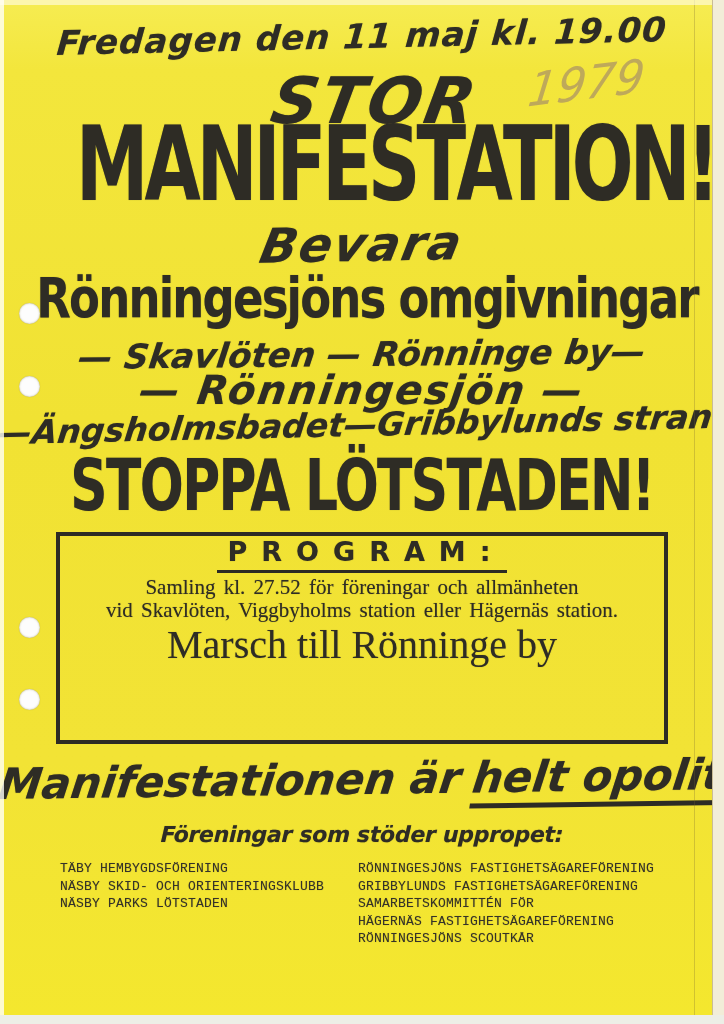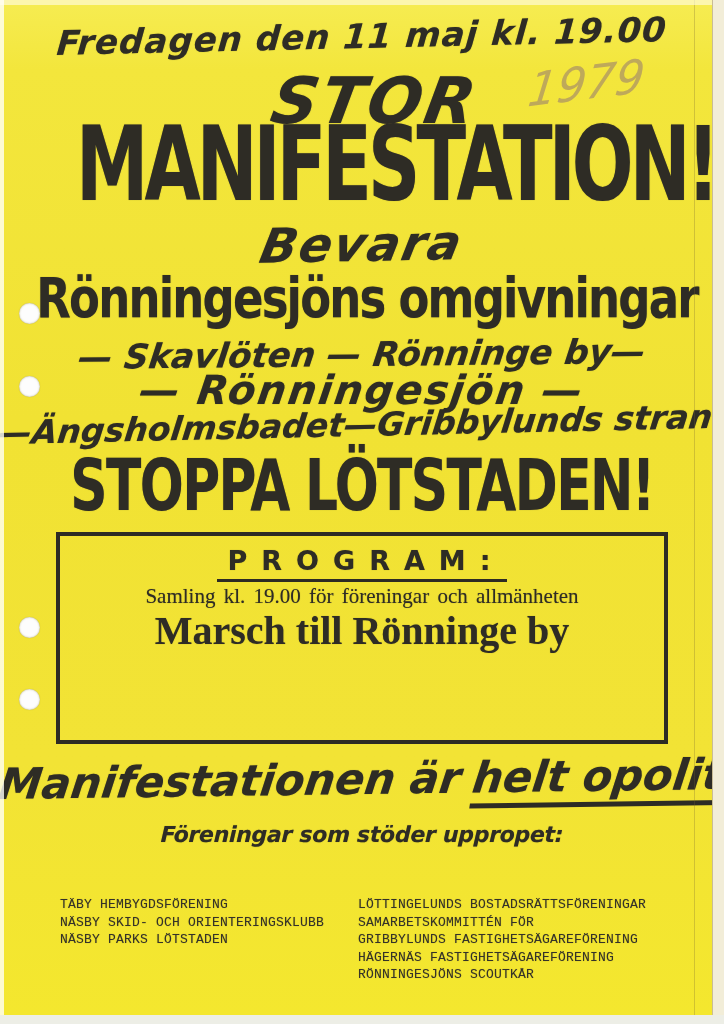--- a/index.html
+++ b/index.html
@@ -42,37 +42,37 @@
                    transform:scale(.9,1.1); transform-origin:50% 0; }
   .places { font-size:34px; }
   .p1 { top:334px; transform:skewX(-8deg) rotate(-.6deg); }
   .p2 { top:367px; font-size:40px; letter-spacing:2px; transform:skewX(-8deg); }
   .p3 { top:405px; font-size:33px; transform:skewX(-8deg) rotate(-1.3deg); }
   .slogan { top:444px; font-size:64px; font-weight:bold; letter-spacing:-2px;
             transform:scale(.81,1.12); transform-origin:50% 0; }
 
   .program-box { position:absolute; left:56px; top:532px; width:612px; height:212px;
                  border:4px solid #2d2b24; display:flex; flex-direction:column; align-items:center;
-                 padding-top:9px; }
+                 padding-top:0; }
   .program-heading { font-size:27px; font-weight:bold; letter-spacing:14px; margin-bottom:9px; }
   .program-heading span { border-bottom:3px solid #2d2b24; padding:0 2px 3px 10px; }
   .program-line { font-family:"Liberation Serif", serif; font-size:21px; line-height:23px;
                   word-spacing:3px; white-space:nowrap; }
-  .program-march { font-family:"Liberation Serif", serif; font-weight:bold; font-size:40px;
+  .program-march { font-family:"Liberation Serif", serif; font-weight:normal; font-size:40px;
                    line-height:45px; white-space:nowrap; }
   .program-acts { font-family:"Liberation Serif", serif; font-weight:bold; font-size:37px;
                   line-height:43px; white-space:nowrap; }
 
   .apolitical { top:754px; font-size:43px; transform:skewX(-8deg) rotate(-.8deg); }
   .apolitical .u { border-bottom:5px solid #2e2c25; padding-bottom:1px; margin-left:12px; }
 
   .supporters-heading { top:822px; font-size:22px; font-weight:bold; letter-spacing:-.3px;
                         transform:skewX(-2deg); }
   .supporters { position:absolute; left:60px; top:860px; width:624px; display:flex; }
-  .supporters ul { list-style:none;margin-top:36px; }
+  .supporters ul { list-style:none; }
   .supporters li { font-family:"Liberation Mono", monospace; font-size:13px; line-height:17.5px;
                    letter-spacing:.2px; white-space:nowrap; color:#343229;
                    text-shadow:0 0 1px rgba(46,44,37,.35); }
   .col-left { width:298px; }
   .col-right { width:326px; }
 </style>
 </head>
 <body>
 
 <div class="scan">
@@ -92,40 +92,41 @@
   <div class="line hand ink places p1">— Skavlöten — Rönninge by—</div>
   <div class="line hand ink places p2">— Rönningesjön —</div>
   <div class="line hand ink places p3">—Ängsholmsbadet—Gribbylunds strand—</div>
 
   <div class="line ink slogan">STOPPA LÖTSTADEN!</div>
 
   <div class="program-box">
     <div class="program-heading ink">
       <span>PROGRAM:</span>
     </div>
-    <div class="program-line ink">Samling kl. 19.00 för föreningar och allmänheten</div>
+    <div class="program-line ink">Samling kl. 27.52 för föreningar och allmänheten</div>
+    <div class="program-line ink">vid Skavlöten, Viggbyholms station eller Hägernäs station.</div>
     <div class="program-march ink">Marsch till Rönninge by</div>
   </div>
 
   <div class="line hand ink apolitical">
     <span>Manifestationen är</span><span class="u">helt opolitisk!</span>
   </div>
 
   <div class="line hand ink supporters-heading">Föreningar som stöder uppropet:</div>
 
   <div class="supporters">
     <ul class="col-left">
       <li>TÄBY HEMBYGDSFÖRENING</li>
       <li>NÄSBY SKID- OCH ORIENTERINGSKLUBB</li>
       <li>NÄSBY PARKS LÖTSTADEN</li>
     </ul>
     <ul class="col-right">
-      <li>LÖTTINGELUNDS BOSTADSRÄTTSFÖRENINGAR</li>
+      <li>RÖNNINGESJÖNS FASTIGHETSÄGAREFÖRENING</li>
+      <li>GRIBBYLUNDS FASTIGHETSÄGAREFÖRENING</li>
       <li>SAMARBETSKOMMITTÉN FÖR</li>
-      <li>GRIBBYLUNDS FASTIGHETSÄGAREFÖRENING</li>
       <li>HÄGERNÄS FASTIGHETSÄGAREFÖRENING</li>
       <li>RÖNNINGESJÖNS SCOUTKÅR</li>
     </ul>
   </div>
 
   <div class="hole h1"></div>
   <div class="hole h2"></div>
   <div class="hole h3"></div>
   <div class="hole h4"></div>
 

